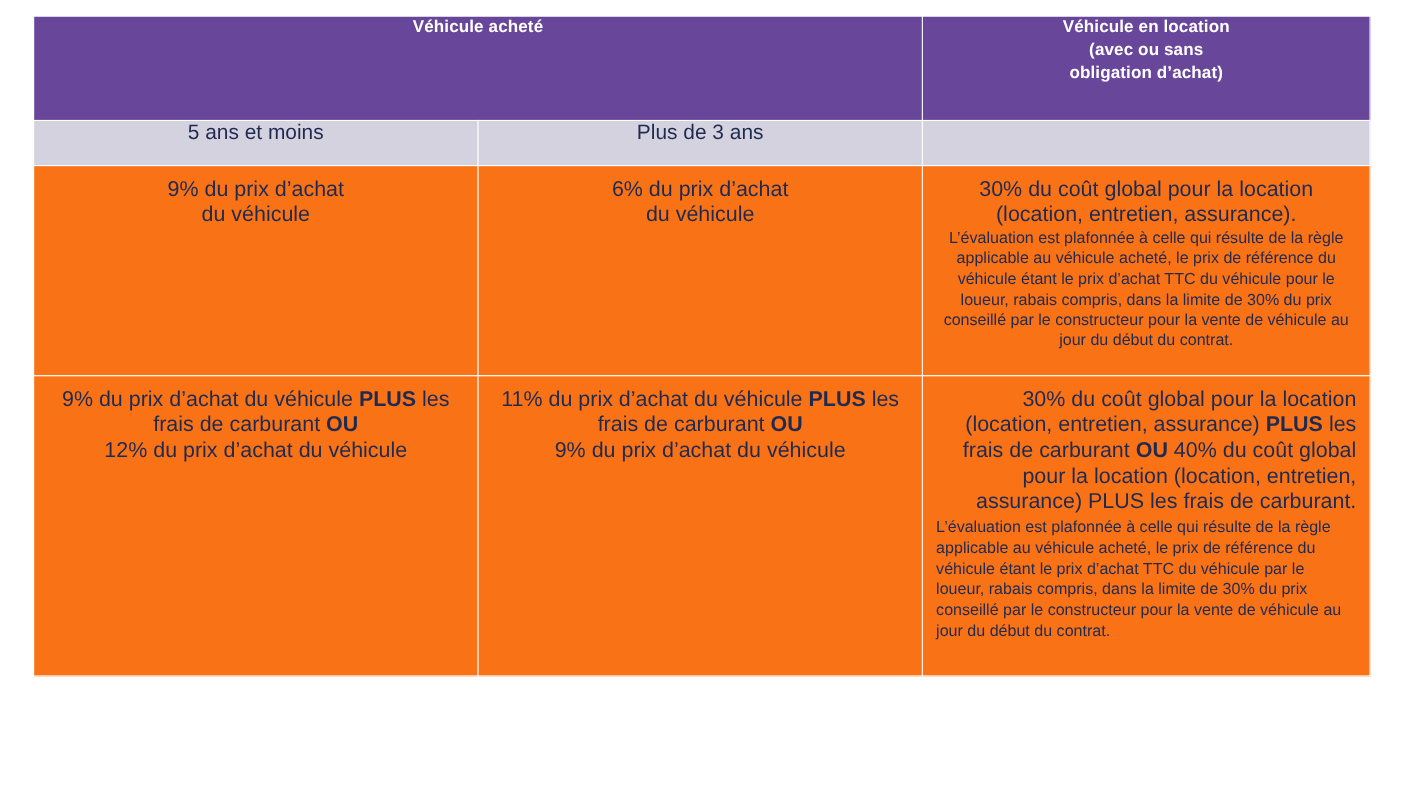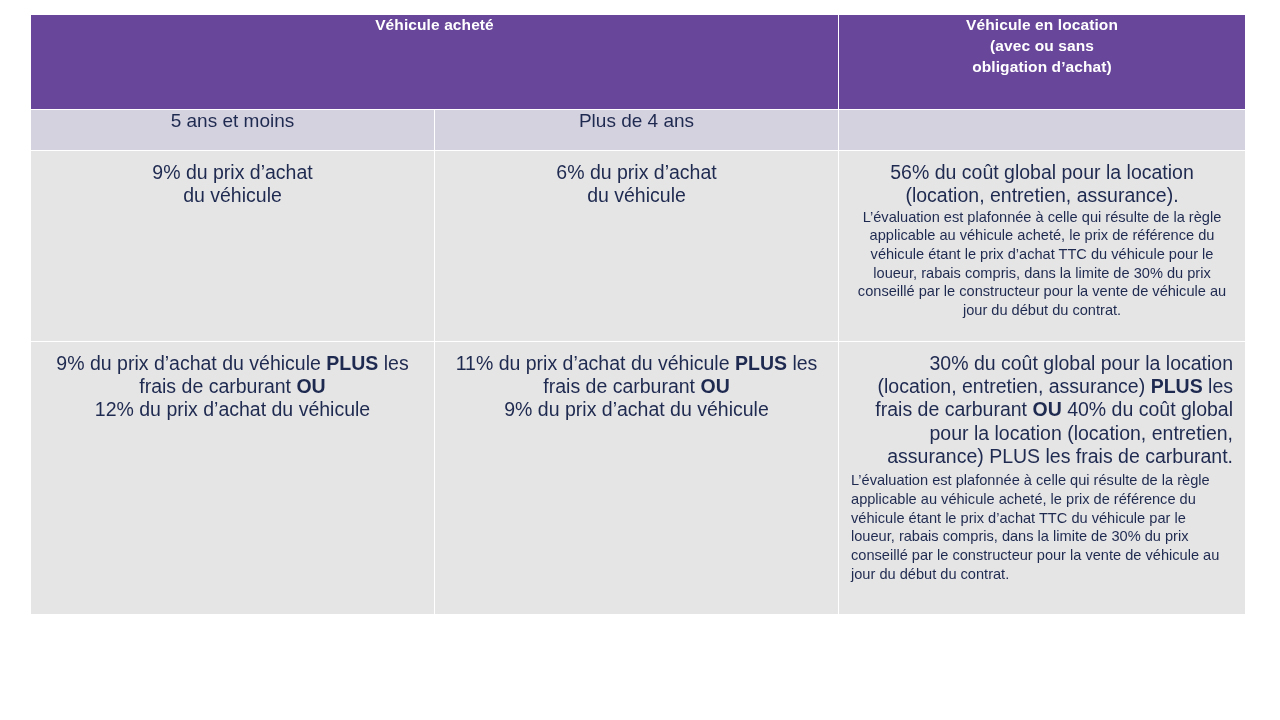--- a/index.html
+++ b/index.html
@@ -79,21 +79,21 @@
     text-align: center;
     vertical-align: middle;
     height: 41px;
     font-size: 18.5px;
     letter-spacing: -.1px;
     padding: 3px 10px;
   }
 
   
   .cell {
-    background: #e5e5e5;
+    background: #f97316;
     color: #1F2A50;
   }
 
   .cell-inner {
     padding: 10px 12px 14px 12px;
   }
 
   .big {
     font-size: 19.5px;
     line-height: 1.17;
@@ -139,21 +139,21 @@
         <td class="hdr" colspan="2">Véhicule acheté</td>
         <td class="hdr">
           <span class="ln">Véhicule en location</span>
           <span class="ln">(avec ou sans</span>
           <span class="ln">obligation d’achat)</span>
         </td>
       </tr>
 
       <tr>
         <td class="subhdr">5 ans et moins</td>
-        <td class="subhdr">Plus de 4 ans</td>
+        <td class="subhdr">Plus de 3 ans</td>
         <td class="subhdr subhdr-empty"></td>
       </tr>
 
 
       <tr>
         <td class="cell r1">
           <div class="cell-inner">
             <div class="big">
               <span>9% du prix d’achat</span><br>
               <span>du véhicule</span>
@@ -164,21 +164,21 @@
           <div class="cell-inner">
             <div class="big">
               <span>6% du prix d’achat</span><br>
               <span>du véhicule</span>
             </div>
           </div>
         </td>
         <td class="cell r1">
           <div class="cell-inner">
             <div class="big">
-              <span>56% du coût global pour la location</span><br>
+              <span>30% du coût global pour la location</span><br>
               <span>(location, entretien, assurance).</span>
             </div>
             <div class="small">L’évaluation est plafonnée à celle qui résulte de la règle applicable au véhicule acheté, le prix de référence du véhicule étant le prix d’achat TTC du véhicule pour le loueur, rabais compris, dans la limite de 30% du prix conseillé par le constructeur pour la vente de véhicule au jour du début du contrat.</div>
           </div>
         </td>
       </tr>
 
 
       <tr>
         <td class="cell r2">

